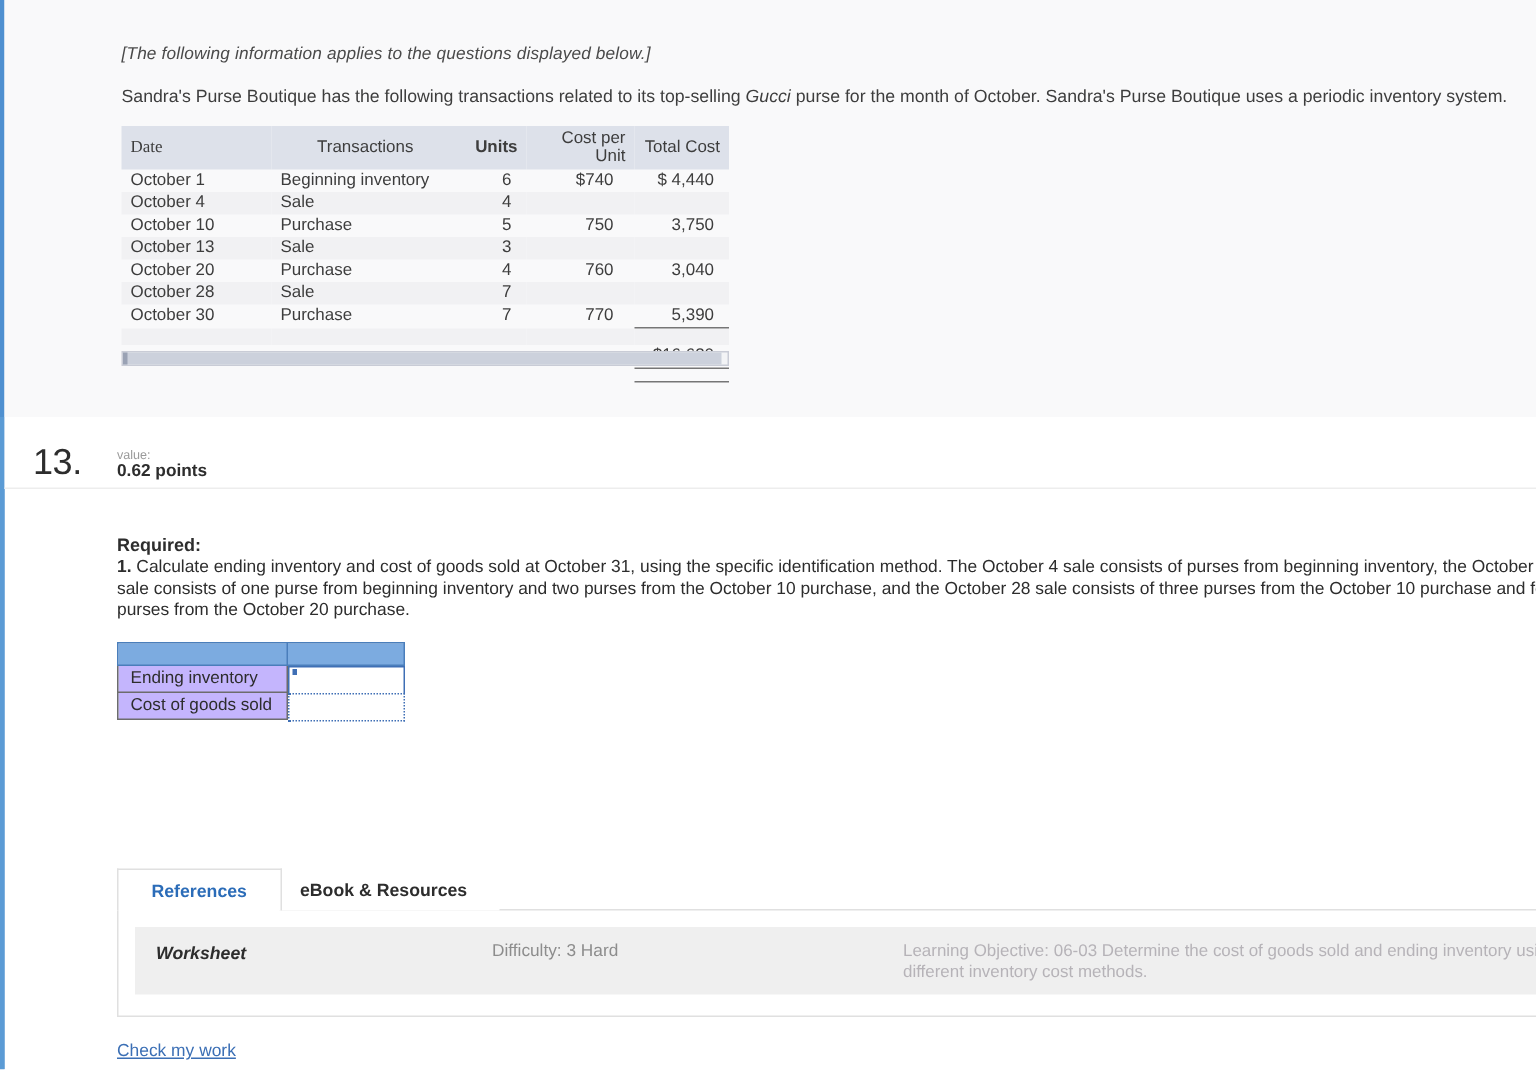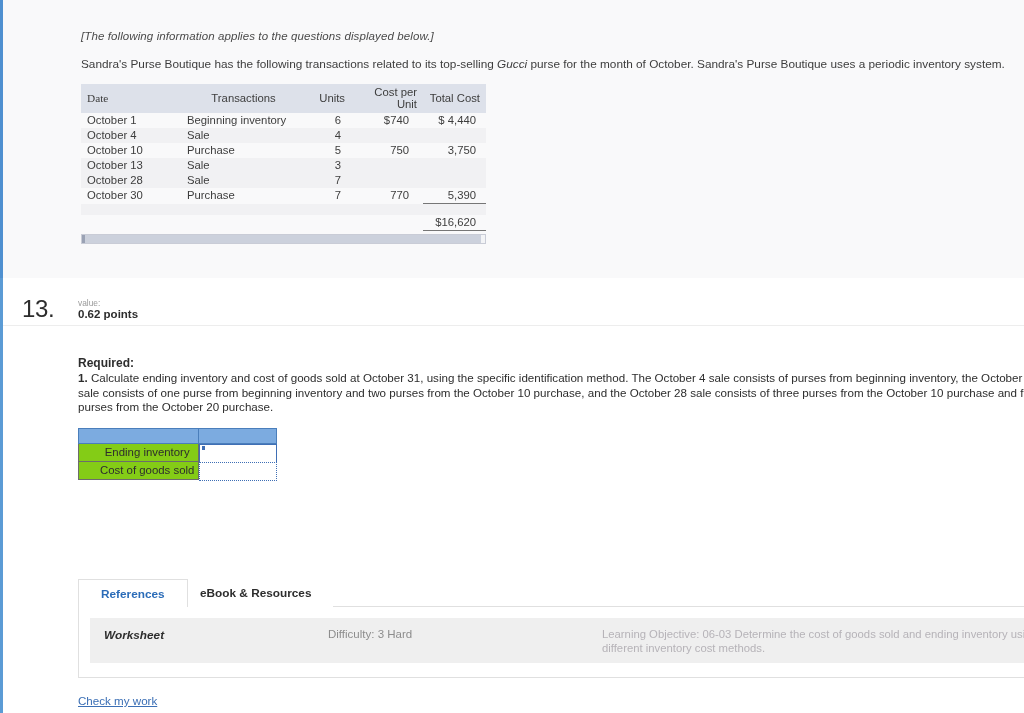--- a/index.html
+++ b/index.html
@@ -61,21 +61,21 @@
   table.txn th {
     background: #dde1ea;
     font-weight: normal;
     padding: 2px 6px 3px 6px;
     height: 13px;
     color: #3d3d3d;
     font-size: 11.3px;
   }
   table.txn th.c-date { text-align: left; width: 100px; font-family: Liberation Serif, serif; }
   table.txn th.c-trans { text-align: center; width: 125px; }
-  table.txn th.c-units { text-align: right; width: 45px; }
+  table.txn th.c-units { text-align: right; width: 45px; font-weight: bold; }
   table.txn th.c-cpu { text-align: right; width: 72px; }
   table.txn th.c-total { text-align: right; width: 63px; }
   table.txn td {
     padding: 1px 6px 2px 6px;
     height: 12.6px;
     font-size: 11.3px;
     white-space: nowrap;
   }
   table.txn tr.alt td { background: #f1f1f3; }
   table.txn td.c-date { text-align: left; }
@@ -156,24 +156,24 @@
   }
   table.ans th {
     background: #7cabe0;
     border: 1px solid #4a7ebb;
     height: 15px; padding: 0;
   }
   table.ans th.h-left { width: 113px; }
   table.ans th.h-right { width: 78px; }
   table.ans td.lbl {
     border: 1px solid #6c6c6c;
-    padding: 2px 4px 3px 21px;
+    padding: 2px 4px 3px 8px;
     height: 18px;
-    background: #84cc16;
-    text-align: center;
+    background: #c4b5fd;
+    text-align: left;
     white-space: nowrap;
   }
   table.ans td.cell {
     background: #ffffff;
     height: 18px;
     padding: 0;
     position: relative;
   }
   td.cell .inbox-active {
     position: absolute; left: 0; top: 0;
@@ -309,20 +309,27 @@
             <td class="c-units">5</td>
             <td class="c-cpu">750</td>
             <td class="c-total">3,750</td>
           </tr>
           <tr class="alt">
             <td class="c-date">October 13</td>
             <td class="c-trans">Sale</td>
             <td class="c-units">3</td>
             <td class="c-cpu"></td>
             <td class="c-total"></td>
+          </tr>
+          <tr>
+            <td class="c-date">October 20</td>
+            <td class="c-trans">Purchase</td>
+            <td class="c-units">4</td>
+            <td class="c-cpu">760</td>
+            <td class="c-total">3,040</td>
           </tr>
           <tr class="alt">
             <td class="c-date">October 28</td>
             <td class="c-trans">Sale</td>
             <td class="c-units">7</td>
             <td class="c-cpu"></td>
             <td class="c-total"></td>
           </tr>
           <tr>
             <td class="c-date">October 30</td>

